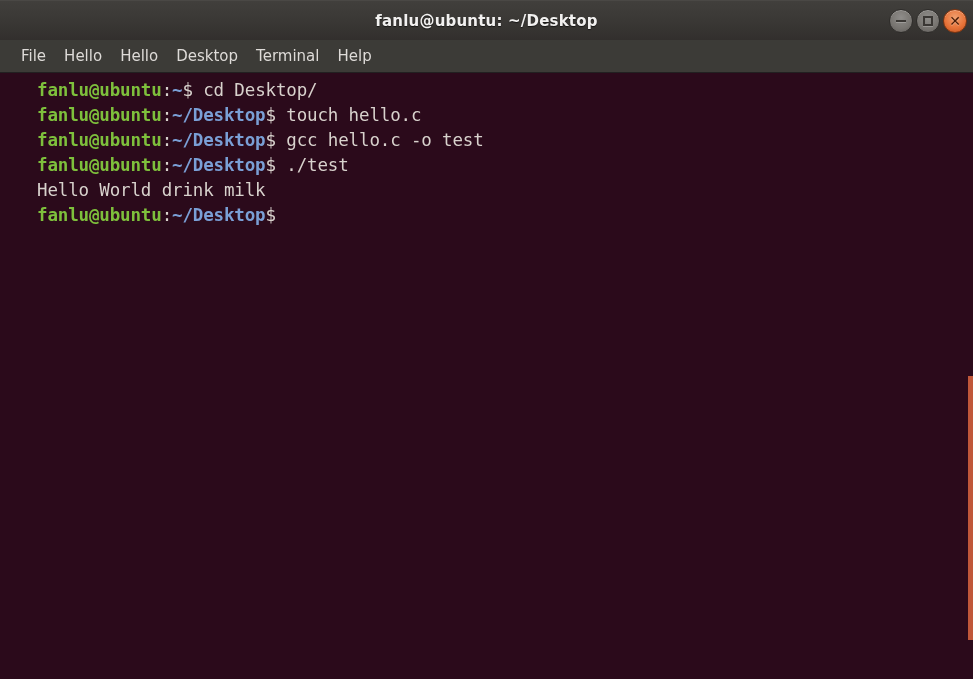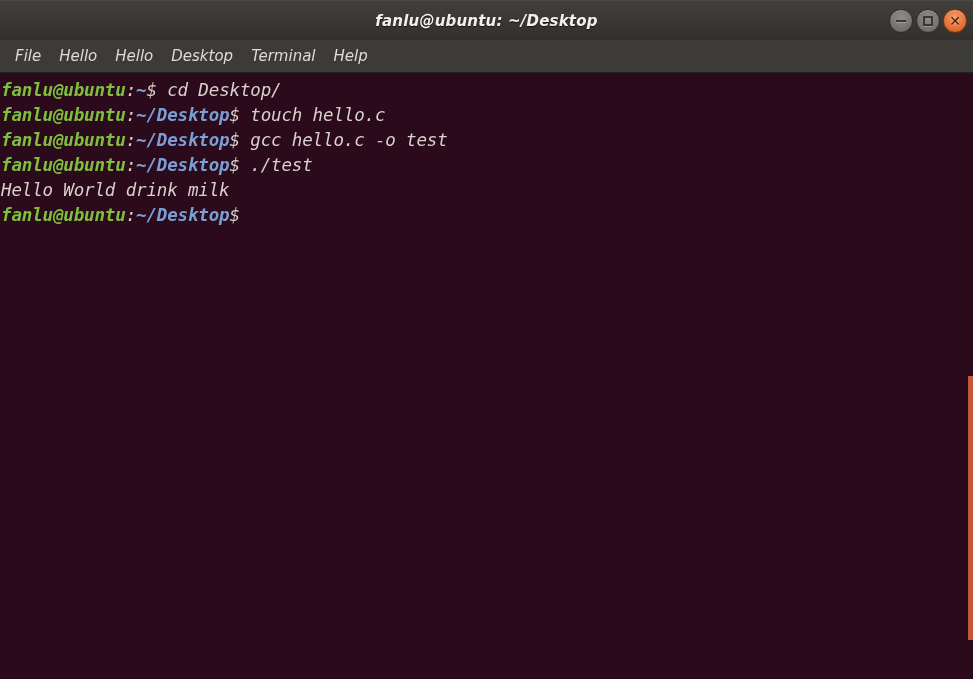--- a/index.html
+++ b/index.html
@@ -13,21 +13,20 @@
     overflow: hidden;
     font-family: "DejaVu Sans", sans-serif;
   }
 
   #window {
     position: relative;
     width: 973px;
     height: 640px;
     background: #14b8a6;
     overflow: hidden;
-    font-style: italic;
   }
 
   
   #titlebar {
     position: relative;
     height: 40px;
     background: linear-gradient(to bottom, #413f3c 0%, #3a3835 50%, #322f2d 100%);
     border-top: 1px solid #4a4845;
     box-sizing: border-box;
     display: flex;
@@ -92,21 +91,21 @@
     font-family: "DejaVu Sans", sans-serif;
     text-shadow: 0 1px 0 rgba(255,255,255,0.25);
   }
 
   
   #menubar {
     height: 33px;
     background: #3c3b37;
     display: flex;
     align-items: center;
-    padding-left: 6px;
+    padding-left: 12px;
     box-sizing: border-box;
     border-bottom: 1px solid #222021;
   }
   .menu-item {
     color: #dedbd8;
     font-size: 15px;
     padding: 2px 9px;
     white-space: nowrap;
     font-family: "DejaVu Sans", sans-serif;
   }
@@ -119,20 +118,21 @@
     padding: 5px 0 0 1px;
     box-sizing: border-box;
     overflow: hidden;
   }
   #term-lines {
     font-family: "DejaVu Sans Mono", monospace;
     font-size: 17.5px;
     line-height: 25px;
     letter-spacing: -0.15px;
     white-space: pre;
+    margin-left: 36px;
   }
   .line { height: 25px; }
   .c-green  { color: #7ec03c; font-weight: bold; }
   .c-white  { color: #d8d2cd; }
   .c-blue   { color: #7a9fd6; font-weight: bold; }
   .c-out    { color: #d8d2cd; }
 
   
   #scroll-slider {
     position: absolute;

